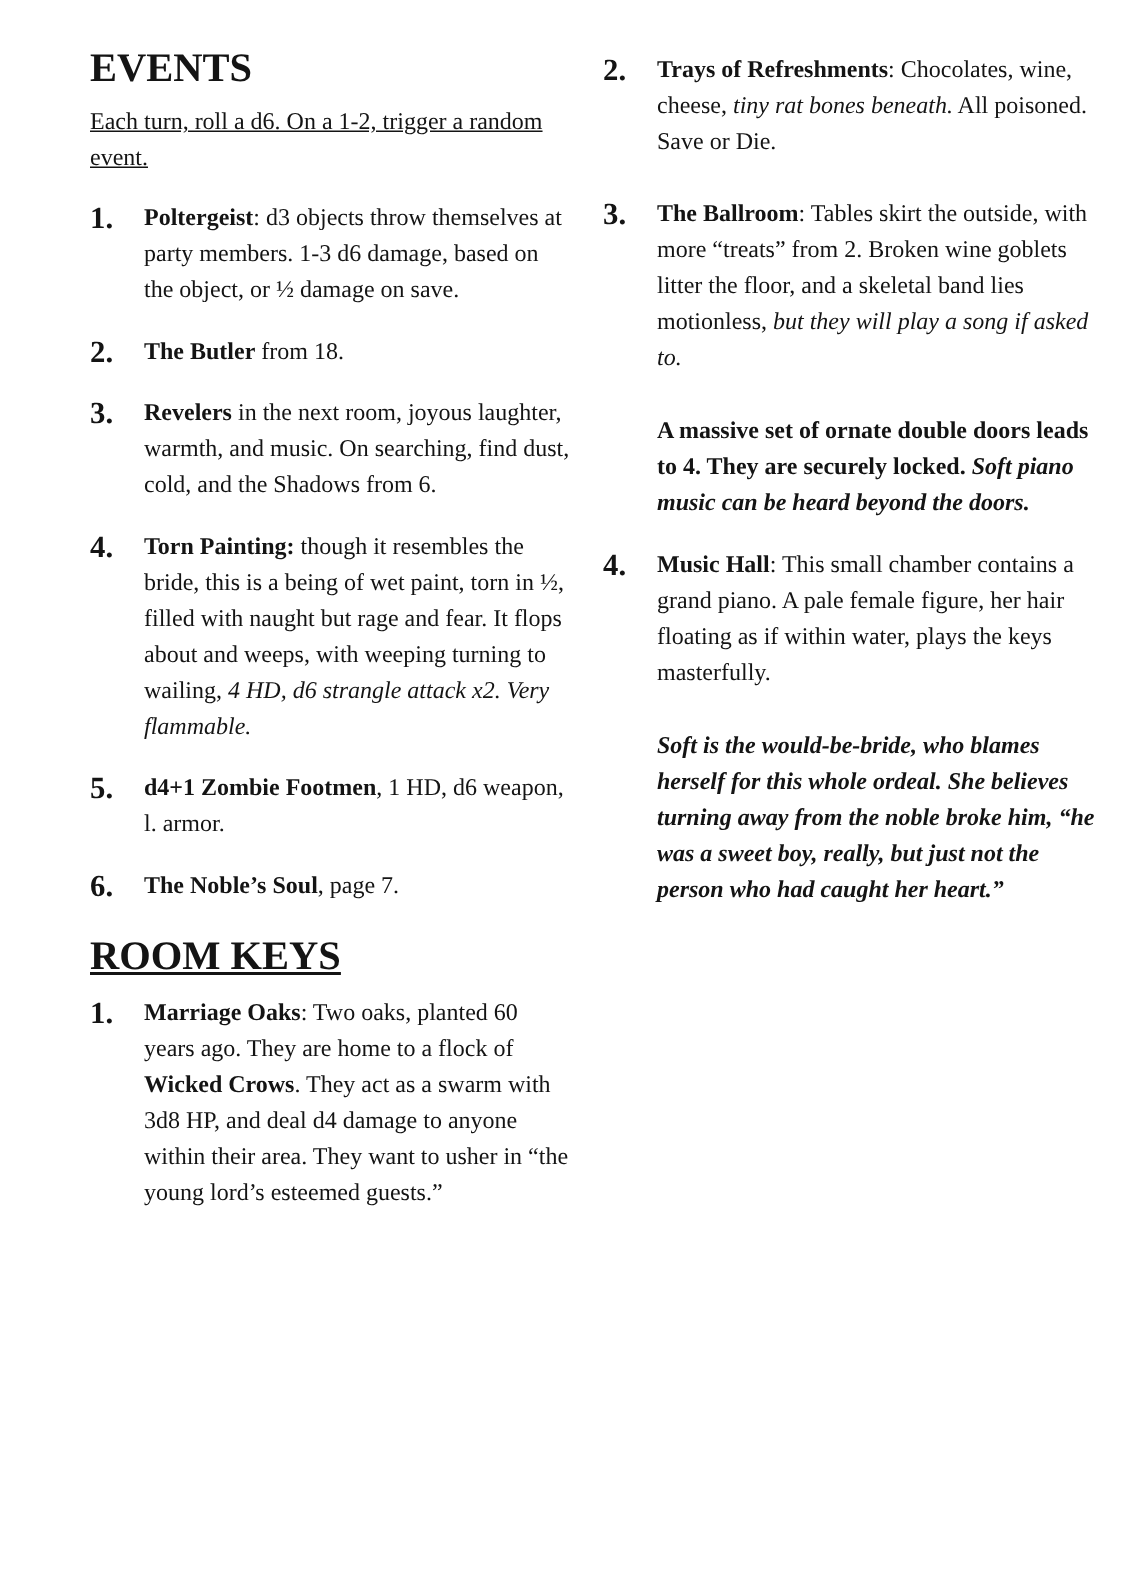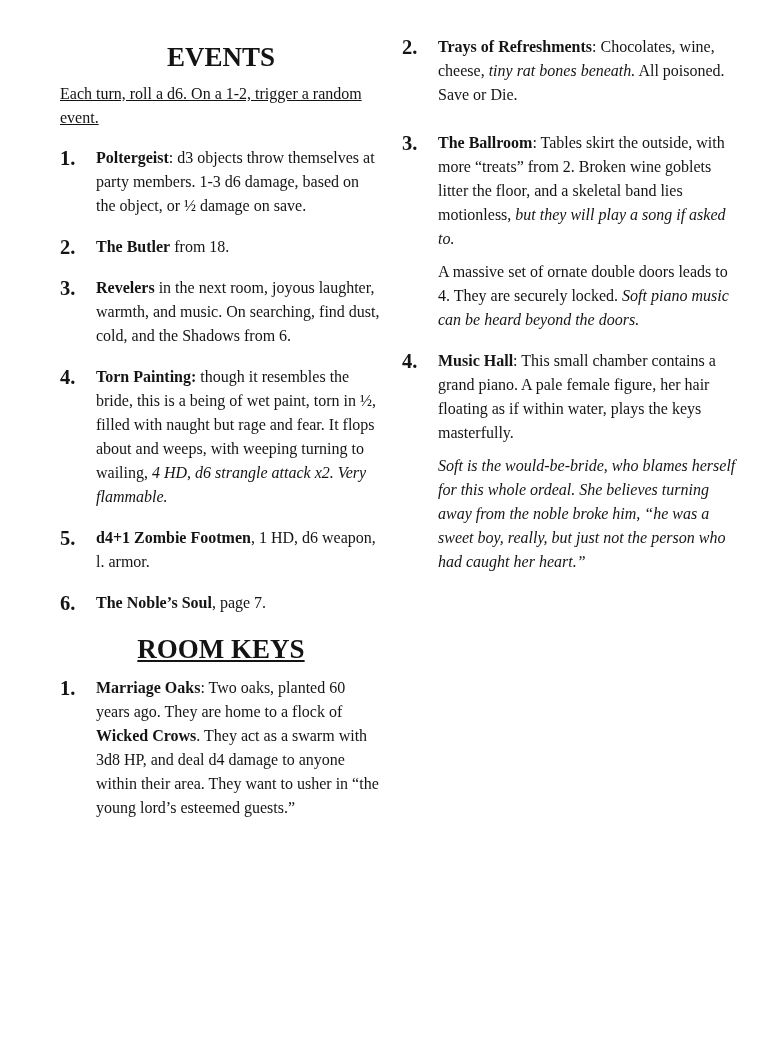--- a/index.html
+++ b/index.html
@@ -15,35 +15,34 @@
     padding:28px 0 0 60px;
     display:flex;gap:20px;
     overflow:hidden;
     background:#ffffff;
   }
   .col{flex:none;}
   .col-left{width:322px;}
   .col-right{width:336px;padding-top:7px;}
   h1.heading{
     font-size:27px;line-height:34px;
-    font-weight:700;margin:12px 0 8px 0;
+    font-weight:700;margin:0 0 8px 0;
     letter-spacing:0;
-    text-align:center;
   }
   h1.heading.secondary{margin-top:10px;margin-bottom:10px;text-decoration:underline;}
   p{font-size:16px;line-height:24px;margin:0;}
   .intro{margin:0 0 16px 0;text-decoration:underline;}
   .item{display:flex;margin-bottom:17px;}
   .item .num{
     flex:0 0 36px;
     font-weight:700;
     font-size:20.5px;line-height:24px;
   }
   .item .body{flex:1 1 auto;min-width:0;}
-  .item .body p + p{margin-top:9px;}
+  .item .body p + p{margin-top:25px;font-weight:bold;}
   .item.clipped{max-height:93px;overflow:hidden;}
   .item.clipped-gap{margin-bottom:24px;}
   .b{font-weight:700;}
   .i{font-style:italic;}
 </style>
 </head>
 <body>
 
 <div class="page">
   <div class="col col-left">

